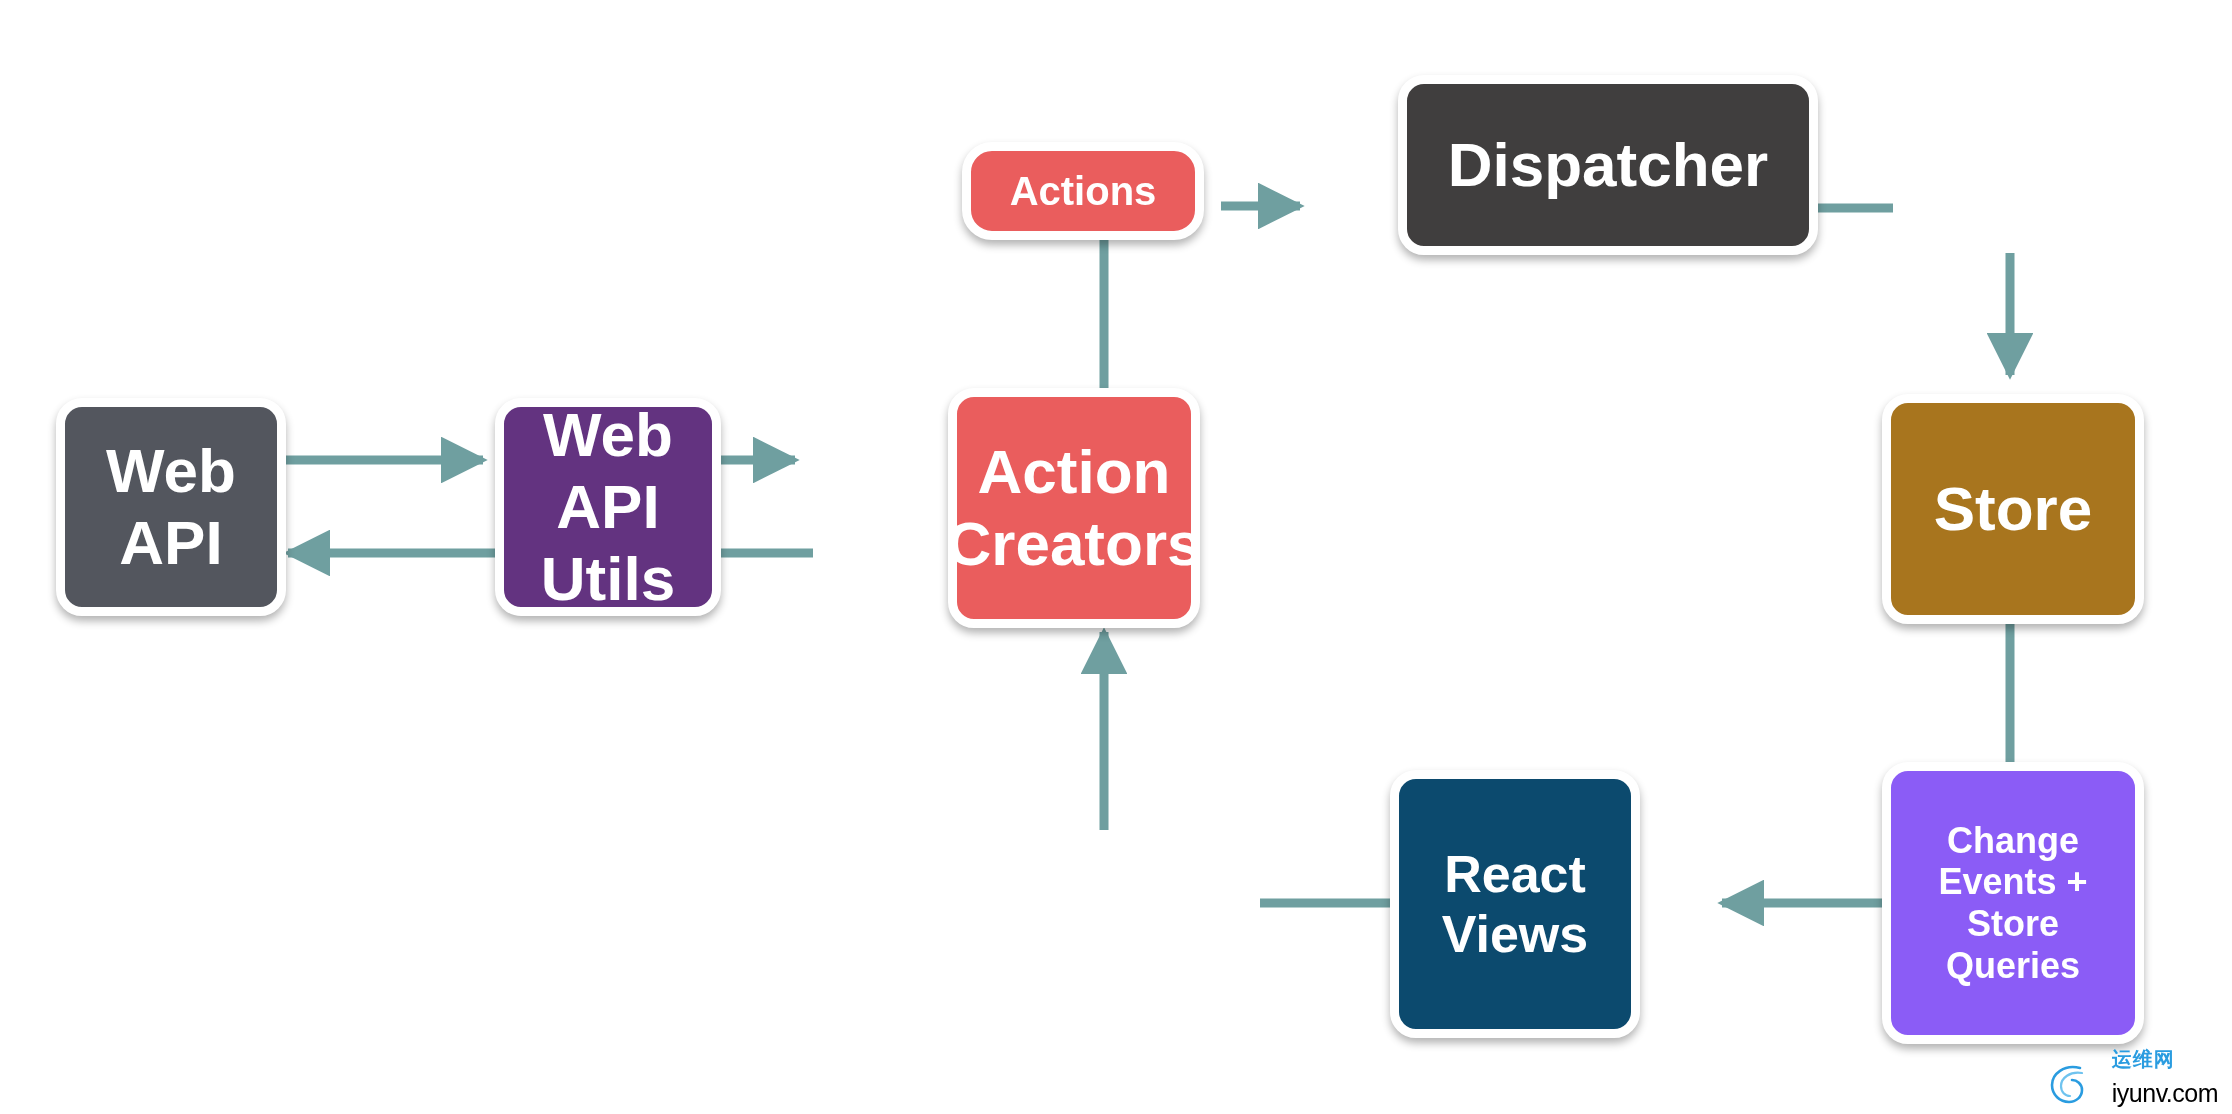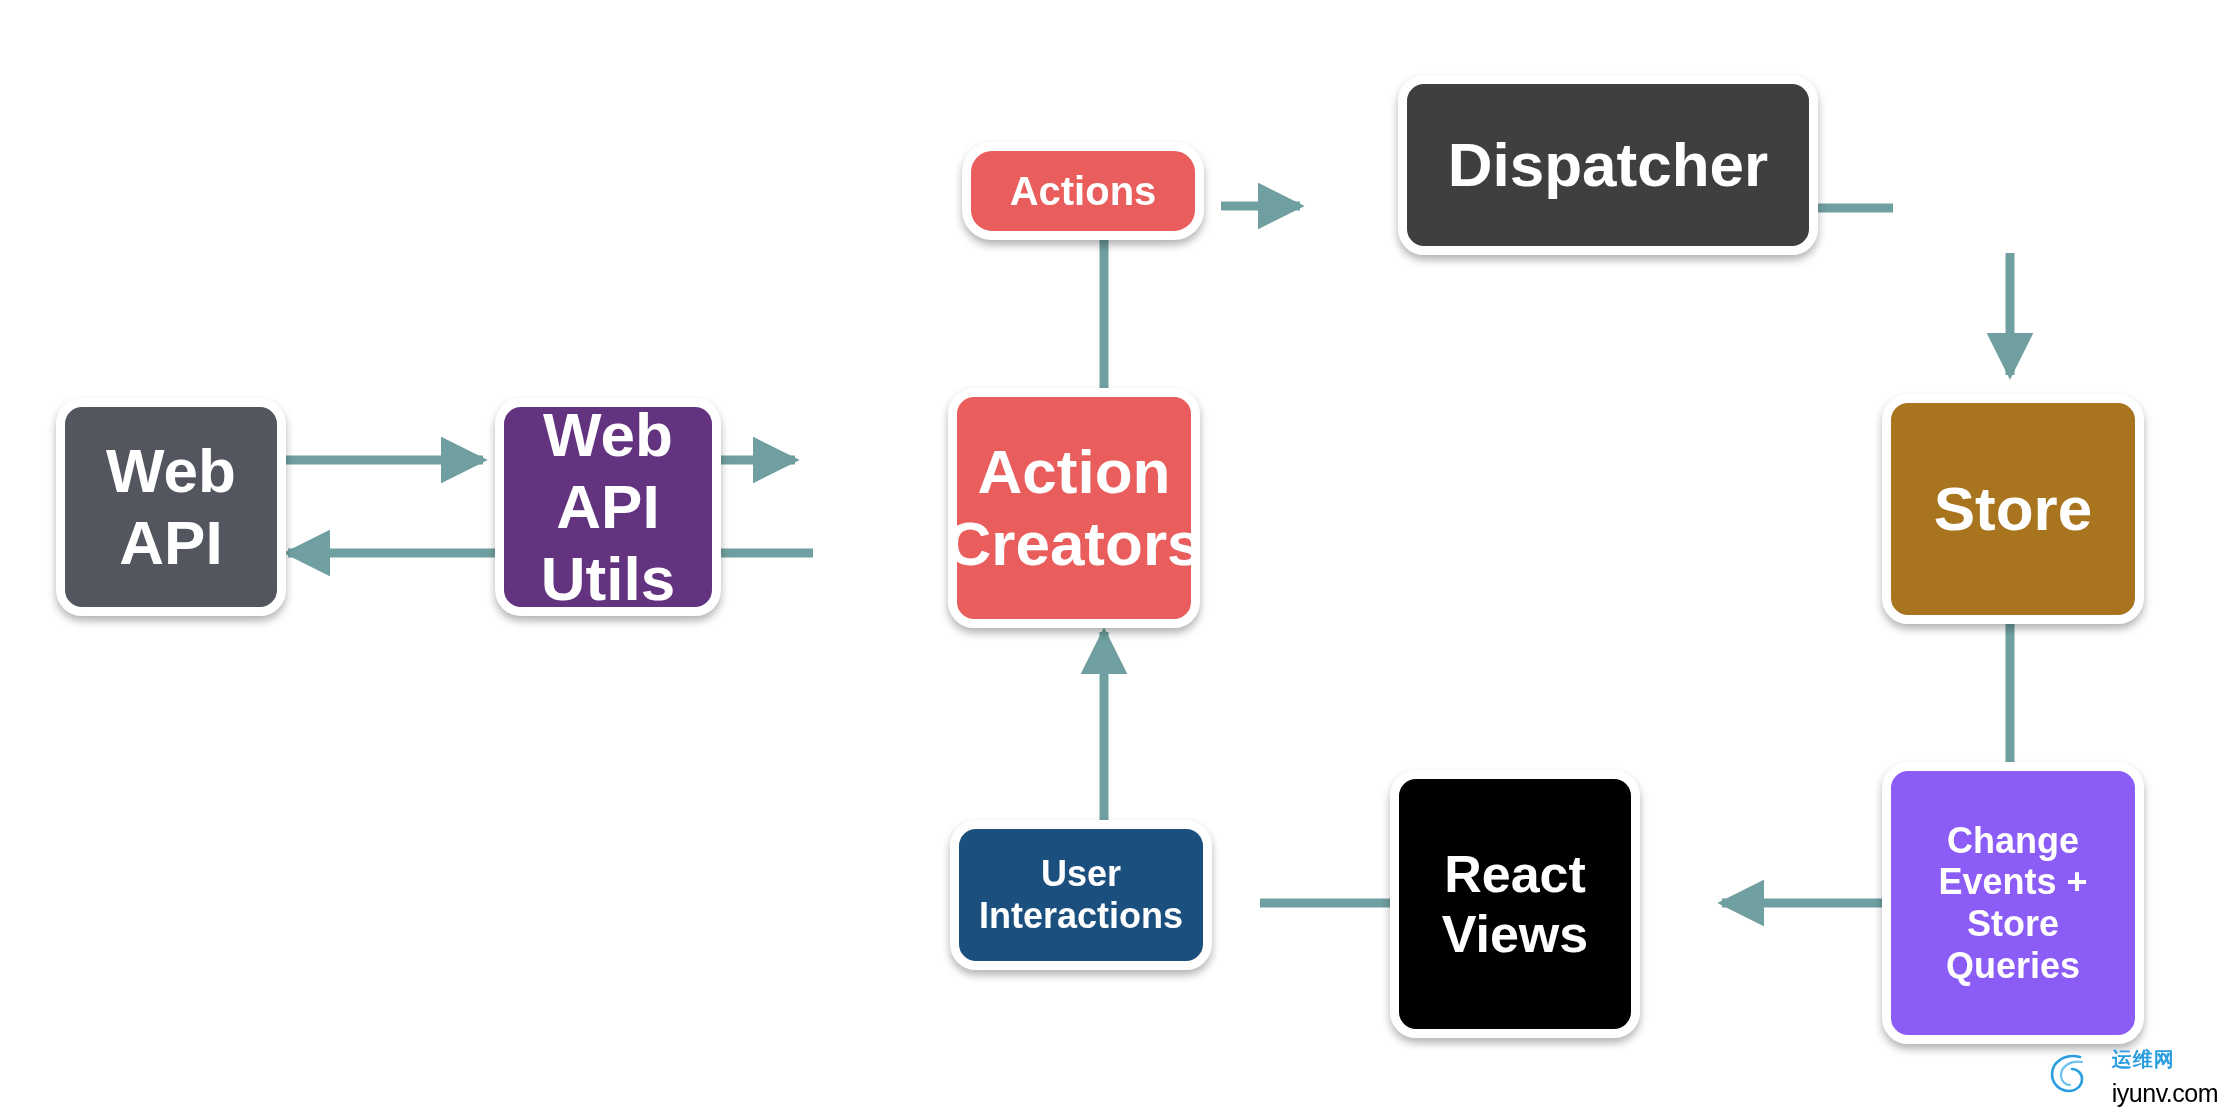--- a/index.html
+++ b/index.html
@@ -58,21 +58,21 @@
   .t-md   { font-size: 40px; font-weight: bold; }
   .t-sm   { font-size: 36px; font-weight: bold; }
 
   
   #watermark {
     position: absolute;
     right: 14px;
     bottom: 8px;
     z-index: 5;
     display: flex;
-    align-items: flex-start;
+    align-items: flex-end;
     gap: 20px;
   }
   #watermark .wm-texts {
     display: flex;
     flex-direction: column;
     align-items: flex-start;
     line-height: 1.0;
   }
   #watermark .wm-cn {
     color: #2a9ce0;
@@ -156,29 +156,25 @@
     <span>Store</span>
   </div>
 
   <div class="node t-sm" style="left:1882px; top:762px; width:262px; height:282px; background:#8b5cf6;">
     <span>Change
 Events +
 Store
 Queries</span>
   </div>
 
-  <div class="node t-lg" style="left:1390px; top:770px; width:250px; height:268px; background:#000000;">
+  <div class="node t-lg" style="left:1390px; top:770px; width:250px; height:268px; background:#0c4a6e;">
     <span>React
 Views</span>
   </div>
 
-  <div class="node t-sm" style="left:950px; top:820px; width:262px; height:150px; background:#1b4f7e;">
-    <span>User
-Interactions</span>
-  </div>
 
   <div id="watermark">
     <svg width="46" height="46" viewBox="0 0 46 46" xmlns="http://www.w3.org/2000/svg">
       <path d="M34 8 C 18 4, 6 14, 6 25 C 6 35, 14 42, 23 42 C 30 42, 36 37, 36 30 C 36 24, 31 20, 26 20" fill="none" stroke="#2a9ce0" stroke-width="2.6" stroke-linecap="round"></path>
       <path d="M36 13 C 24 11, 15 18, 15 26 C 15 32, 19 36, 24 36" fill="none" stroke="#6fc3ef" stroke-width="2.2" stroke-linecap="round"></path>
     </svg>
     <span class="wm-texts">
       <span class="wm-cn">运维网</span>
       <span class="wm-en">iyunv.com</span>
     </span>

